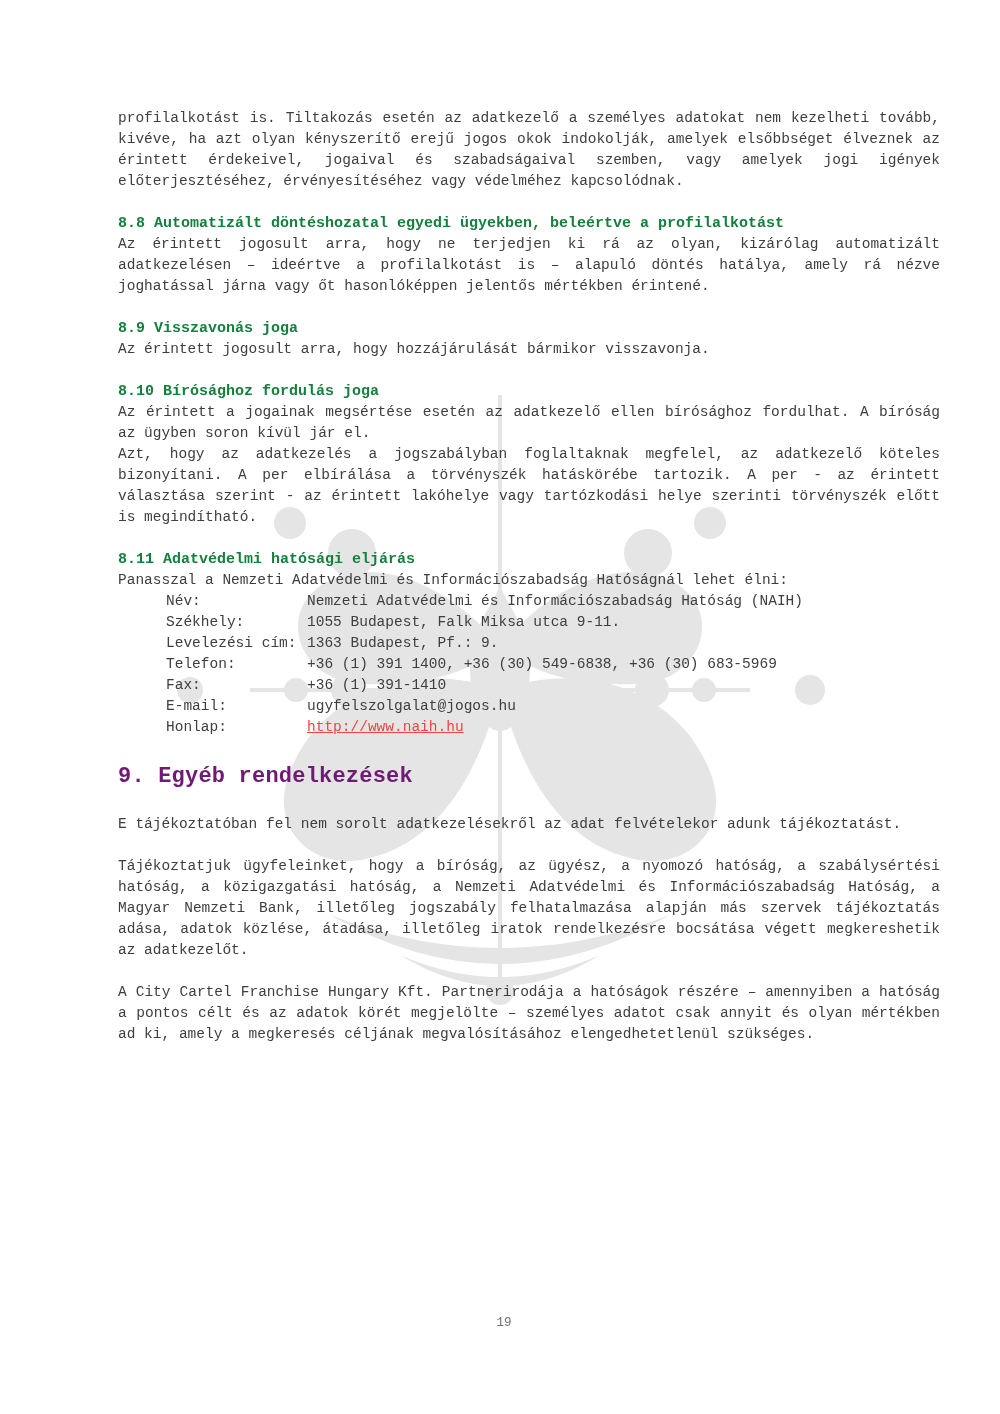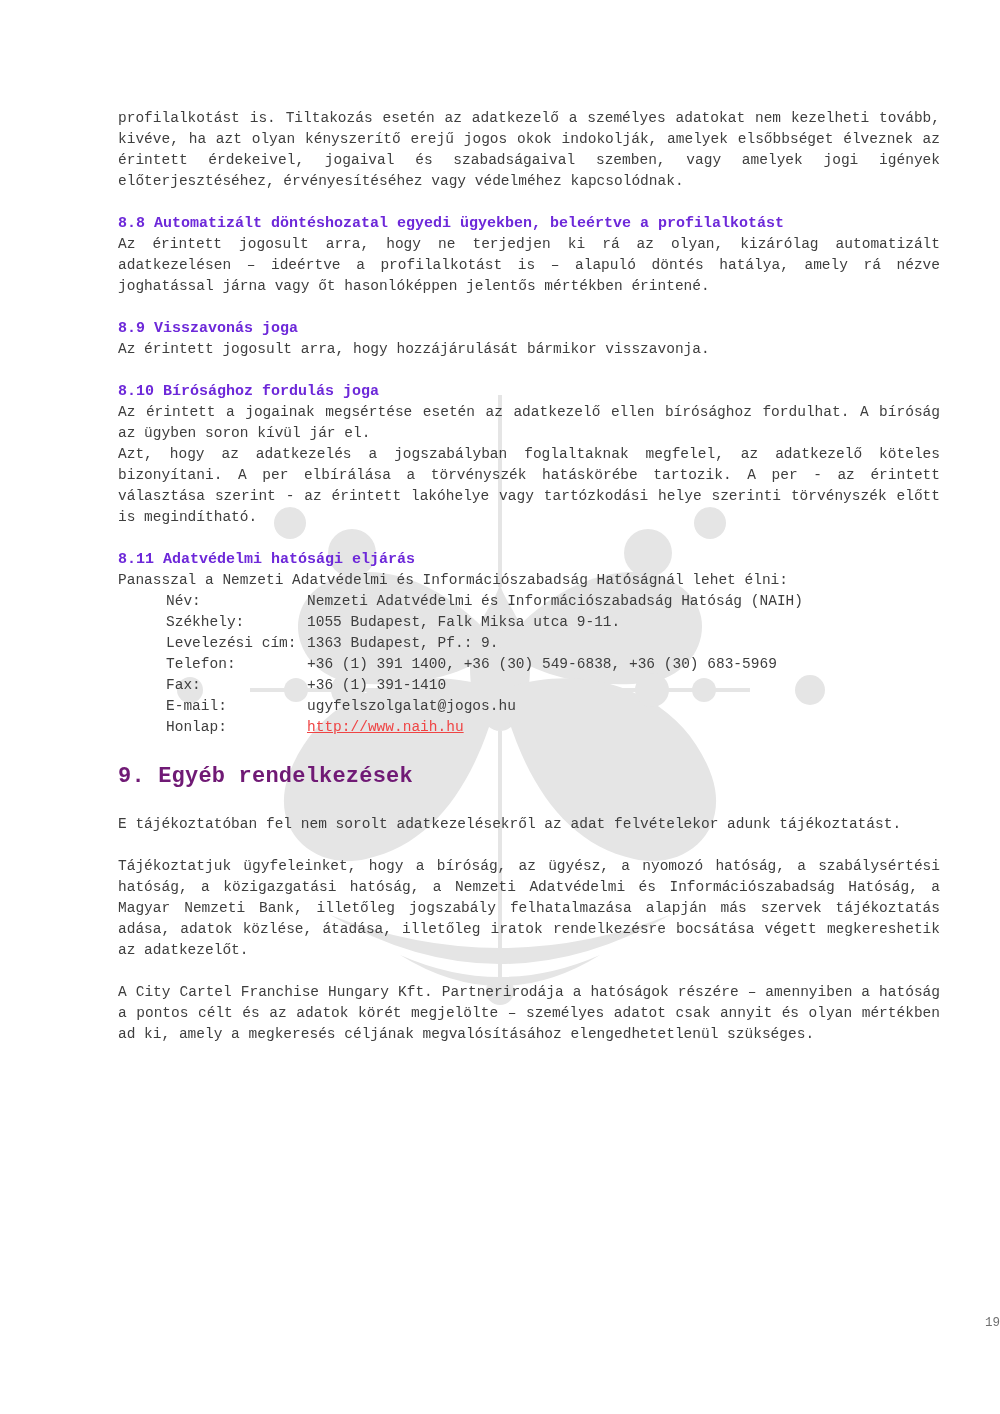--- a/index.html
+++ b/index.html
@@ -23,38 +23,38 @@
     left:118px;top:108px;
     width:822px;
     z-index:1;
     font-size:14.5px;
     line-height:21px;
   }
   p{margin:0 0 21px 0;text-align:justify;}
   p.tight{margin:0;}
   h3{
     font-size:15px;line-height:21px;
-    color:#6d28d9;font-weight:700;
+    color:#15803d;font-weight:700;
     margin:20px 0 0 0;
   }
   h2{
     font-size:22px;line-height:26px;
     color:#701a75;font-weight:700;
     margin:26px 0 24px 0;
     letter-spacing:0.2px;
   }
   .contact-block{margin:0 0 21px 0;}
   .contact-row{display:flex;line-height:21px;margin-left:48px;}
   .contact-label{width:141px;flex:0 0 141px;}
   .contact-value{flex:1;}
   .contact-value a{color:#ef4444;text-decoration:underline;}
   .page-number{
     position:absolute;
     left:0;right:0;top:1316px;
-    text-align:right;
+    text-align:center;
     font-size:12.5px;
     color:#6f6f6f;
     z-index:1;
     padding-left:8px;
   }
 </style>
 </head>
 <body>
 
 <div class="page">

